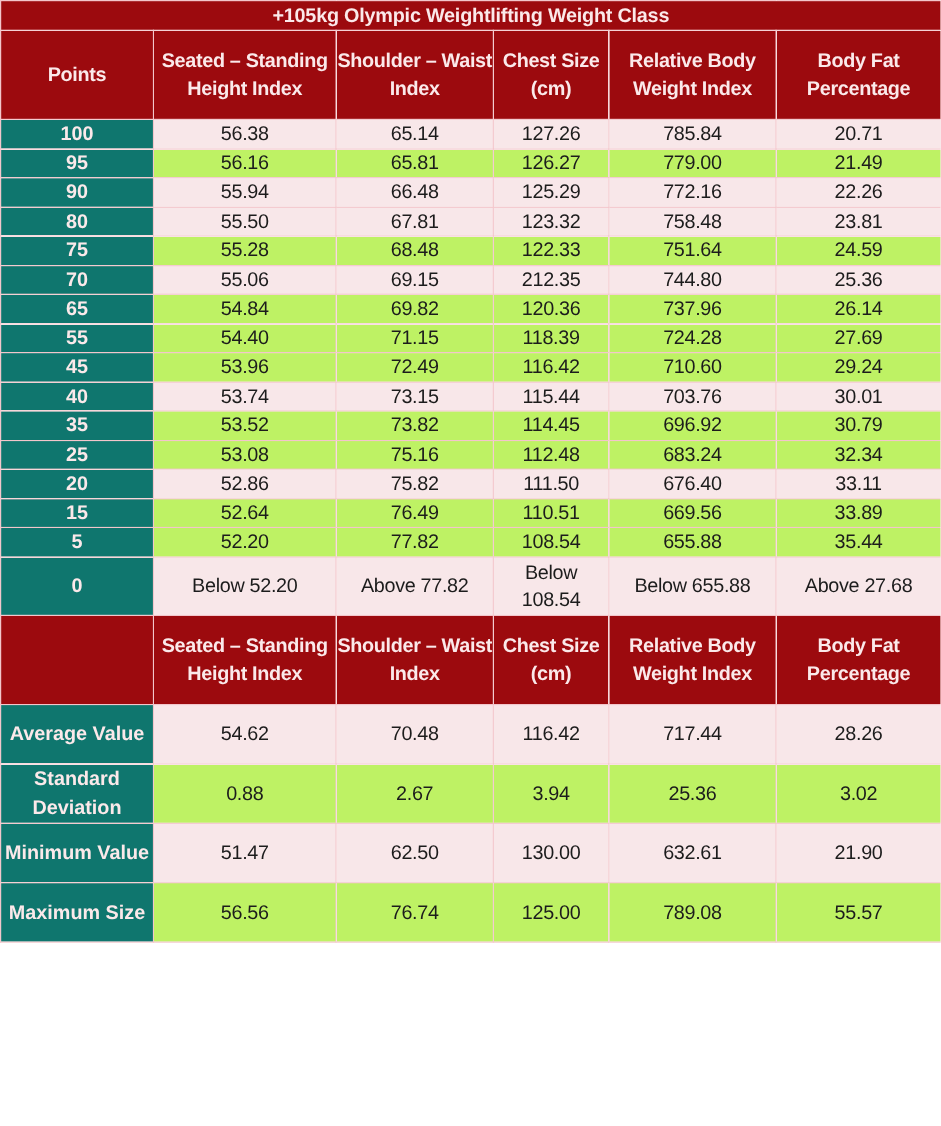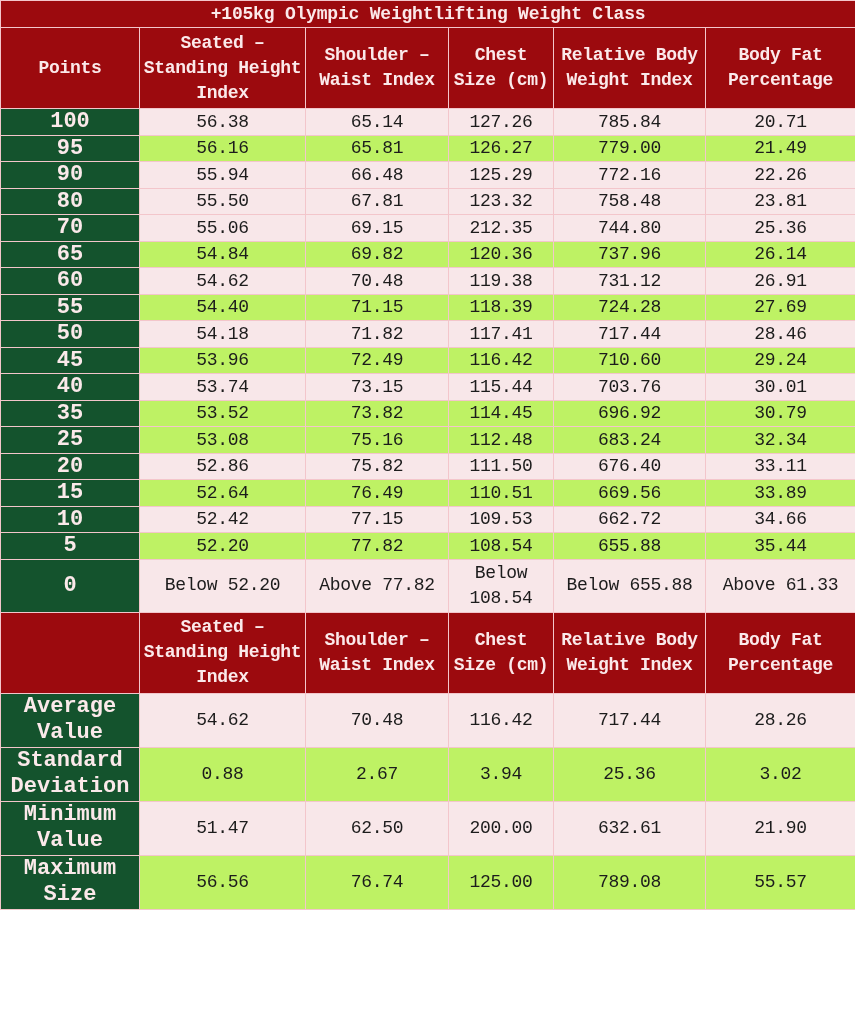--- a/index.html
+++ b/index.html
@@ -1,21 +1,21 @@
 <!DOCTYPE html>
 <html><head>
   <meta charset="utf-8">
   <style>
     html, body { margin: 0; padding: 0; background: #ffffff; }
     body { width: 855px; height: 1024px; overflow: hidden; }
     table.wl {
       border-collapse: collapse;
       width: 855px;
       table-layout: fixed;
-      font-family: Liberation Mono, monospace;
+      font-family: Liberation Sans, sans-serif;
     }
     table.wl td, table.wl th {
       border: 1.5px solid #f3c6cb;
       text-align: center;
       vertical-align: middle;
       padding: 0;
       overflow: hidden;
     }
     .title-cell {
       background: #9c0a0e;
@@ -27,24 +27,24 @@
     }
     .hdr {
       background: #9c0a0e;
       color: #fbe9ea;
       font-weight: bold;
       font-size: 18px;
       line-height: 25px;
       letter-spacing: -0.3px;
     }
     .pts {
-      background: #14532d;
+      background: #0f766e;
       color: #fbe9ea;
       font-weight: bold;
-      font-size: 22px;
+      font-size: 18px;
     }
     .val {
       color: #1c1c1c;
       font-size: 18px;
       letter-spacing: -0.3px;
     }
     tr.light td.val { background: #f8e7e9; }
     tr.dark td.val { background: #bef264; }
     tr.data { height: 26.5px; }
     tr.zero { height: 53px; }
@@ -102,60 +102,52 @@
         <td class="val">22.26</td>
       </tr>
       <tr class="data light">
         <td class="pts">80</td>
         <td class="val">55.50</td>
         <td class="val">67.81</td>
         <td class="val">123.32</td>
         <td class="val">758.48</td>
         <td class="val">23.81</td>
       </tr>
+      <tr class="data dark">
+        <td class="pts">75</td>
+        <td class="val">55.28</td>
+        <td class="val">68.48</td>
+        <td class="val">122.33</td>
+        <td class="val">751.64</td>
+        <td class="val">24.59</td>
+      </tr>
       <tr class="data light">
         <td class="pts">70</td>
         <td class="val">55.06</td>
         <td class="val">69.15</td>
         <td class="val">212.35</td>
         <td class="val">744.80</td>
         <td class="val">25.36</td>
       </tr>
       <tr class="data dark">
         <td class="pts">65</td>
         <td class="val">54.84</td>
         <td class="val">69.82</td>
         <td class="val">120.36</td>
         <td class="val">737.96</td>
         <td class="val">26.14</td>
       </tr>
-      <tr class="data light">
-        <td class="pts">60</td>
-        <td class="val">54.62</td>
-        <td class="val">70.48</td>
-        <td class="val">119.38</td>
-        <td class="val">731.12</td>
-        <td class="val">26.91</td>
-      </tr>
       <tr class="data dark">
         <td class="pts">55</td>
         <td class="val">54.40</td>
         <td class="val">71.15</td>
         <td class="val">118.39</td>
         <td class="val">724.28</td>
         <td class="val">27.69</td>
       </tr>
-      <tr class="data light">
-        <td class="pts">50</td>
-        <td class="val">54.18</td>
-        <td class="val">71.82</td>
-        <td class="val">117.41</td>
-        <td class="val">717.44</td>
-        <td class="val">28.46</td>
-      </tr>
       <tr class="data dark">
         <td class="pts">45</td>
         <td class="val">53.96</td>
         <td class="val">72.49</td>
         <td class="val">116.42</td>
         <td class="val">710.60</td>
         <td class="val">29.24</td>
       </tr>
       <tr class="data light">
         <td class="pts">40</td>
@@ -190,43 +182,35 @@
         <td class="val">33.11</td>
       </tr>
       <tr class="data dark">
         <td class="pts">15</td>
         <td class="val">52.64</td>
         <td class="val">76.49</td>
         <td class="val">110.51</td>
         <td class="val">669.56</td>
         <td class="val">33.89</td>
       </tr>
-      <tr class="data light">
-        <td class="pts">10</td>
-        <td class="val">52.42</td>
-        <td class="val">77.15</td>
-        <td class="val">109.53</td>
-        <td class="val">662.72</td>
-        <td class="val">34.66</td>
-      </tr>
       <tr class="data dark">
         <td class="pts">5</td>
         <td class="val">52.20</td>
         <td class="val">77.82</td>
         <td class="val">108.54</td>
         <td class="val">655.88</td>
         <td class="val">35.44</td>
       </tr>
       <tr class="zero light">
         <td class="pts">0</td>
         <td class="val zero-val">Below 52.20</td>
         <td class="val zero-val">Above 77.82</td>
         <td class="val zero-val">Below 108.54</td>
         <td class="val zero-val">Below 655.88</td>
-        <td class="val zero-val">Above 61.33</td>
+        <td class="val zero-val">Above 27.68</td>
       </tr>
       <tr class="hdr-row">
         <td class="hdr"></td>
         <td class="hdr">Seated – Standing Height Index</td>
         <td class="hdr">Shoulder – Waist Index</td>
         <td class="hdr">Chest Size (cm)</td>
         <td class="hdr">Relative Body Weight Index</td>
         <td class="hdr">Body Fat Percentage</td>
       </tr>
       <tr class="stat light">
@@ -242,21 +226,21 @@
         <td class="val">0.88</td>
         <td class="val">2.67</td>
         <td class="val">3.94</td>
         <td class="val">25.36</td>
         <td class="val">3.02</td>
       </tr>
       <tr class="stat light">
         <td class="pts stat-label">Minimum Value</td>
         <td class="val">51.47</td>
         <td class="val">62.50</td>
-        <td class="val">200.00</td>
+        <td class="val">130.00</td>
         <td class="val">632.61</td>
         <td class="val">21.90</td>
       </tr>
       <tr class="stat dark">
         <td class="pts stat-label">Maximum Size</td>
         <td class="val">56.56</td>
         <td class="val">76.74</td>
         <td class="val">125.00</td>
         <td class="val">789.08</td>
         <td class="val">55.57</td>

